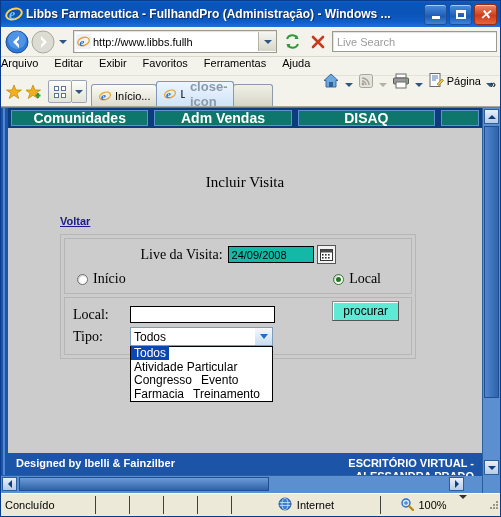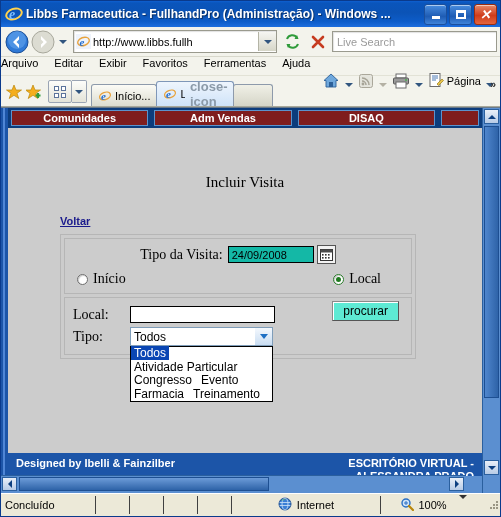--- a/index.html
+++ b/index.html
@@ -135,24 +135,24 @@
   .pagearea{flex:1 1 auto;position:relative;overflow:hidden;background:#cccccc;}
   
   .edge-l{position:absolute;left:0;top:0;bottom:0;width:7px;background:#1c55a8;}
   .edge-l i{position:absolute;left:2px;top:0;bottom:0;width:2px;background:#4f86d6;}
   
   .navmenu{
     position:absolute;left:7px;right:0;top:0;height:20px;
     background:#0c3c7c;display:flex;align-items:stretch;padding:2px 0;box-sizing:border-box;
   }
   .navcell{
-    flex:1 1 0;margin:0 3px;background:#7f1d1d;
+    flex:1 1 0;margin:0 3px;background:#0f766e;
     display:flex;align-items:center;justify-content:center;
     border:1px solid #5b93cc;
-    color:#ffffff;font-size:11px;font-weight:bold;white-space:nowrap;
+    color:#ffffff;font-size:14px;font-weight:bold;white-space:nowrap;
   }
   .navcell.blank{flex:0 0 36px;}
   
   .content{position:absolute;left:7px;right:0;top:22px;bottom:40px;background:#cccccc;}
   .pagetitle{
     text-align:center;font-family:"Liberation Serif",serif;font-size:15px;color:#000;
     padding-top:44px;
   }
   .voltar{
     position:absolute;left:52px;top:85px;
@@ -498,21 +498,21 @@
       </div>
 
       <div class="content">
         <div class="pagetitle">Incluir Visita</div>
         <a class="voltar">Voltar</a>
 
         <div class="panel">
 
           <div class="box">
             <div class="rowdate">
-              <span class="lbl-serif">Tipo da Visita:</span>
+              <span class="lbl-serif">Live da Visita:</span>
               <span class="datefield">
                 <span>24/09/2008</span>
               </span>
               <span class="calicon">
                 <svg width="13" height="13" viewBox="0 0 13 13">
                   <rect x="0.5" y="1.5" width="12" height="11" fill="#fff" stroke="#333"></rect>
                   <rect x="0.5" y="1.5" width="12" height="3" fill="#4a4a4a"></rect>
                   <g fill="#333">
                     <rect x="2" y="6" width="1.6" height="1.6"></rect>
                       <rect x="5" y="6" width="1.6" height="1.6"></rect>

